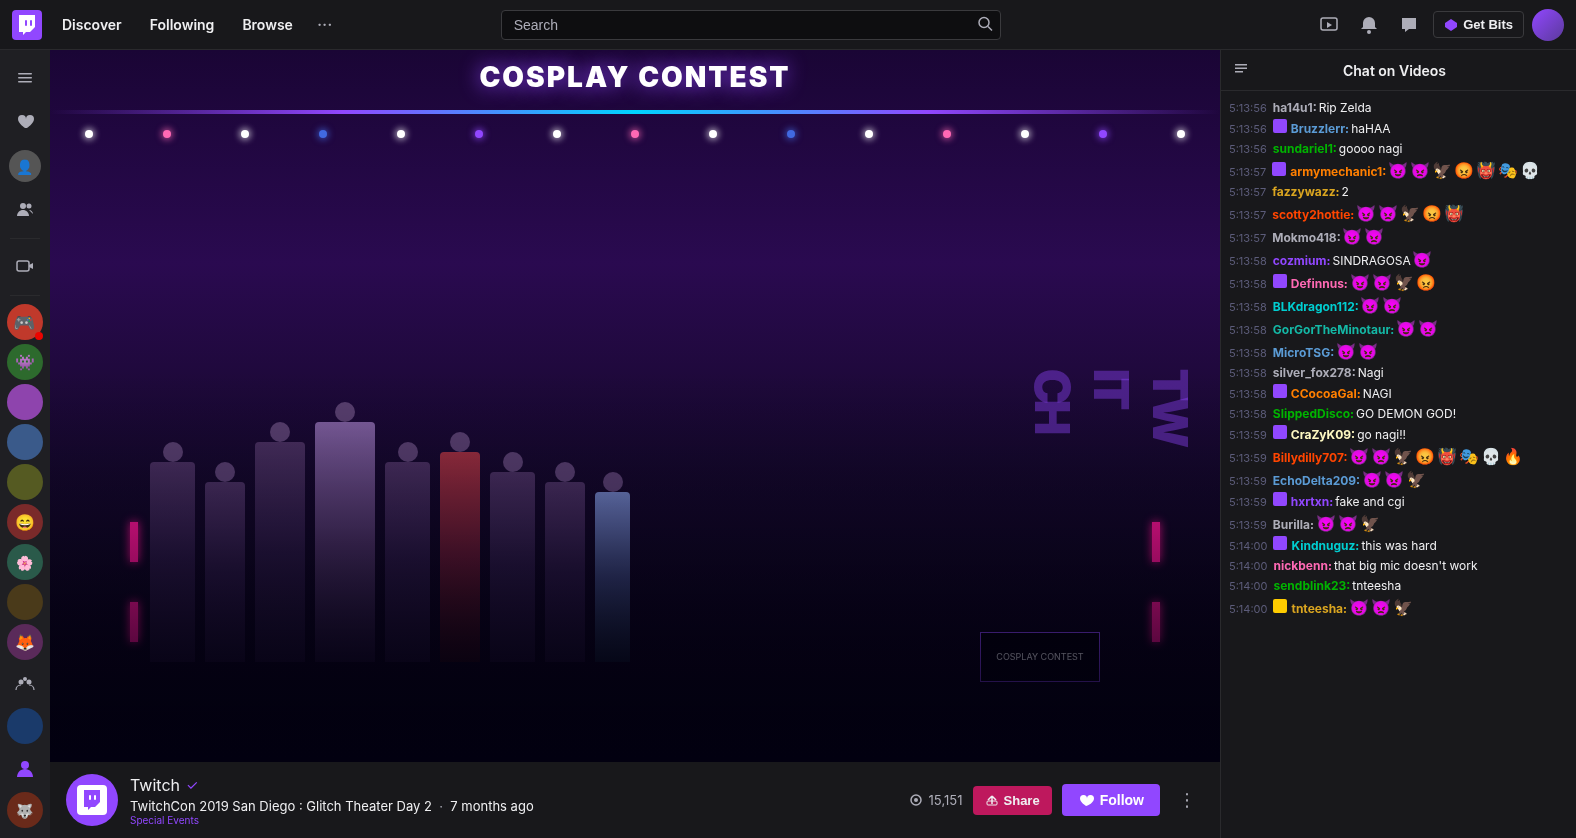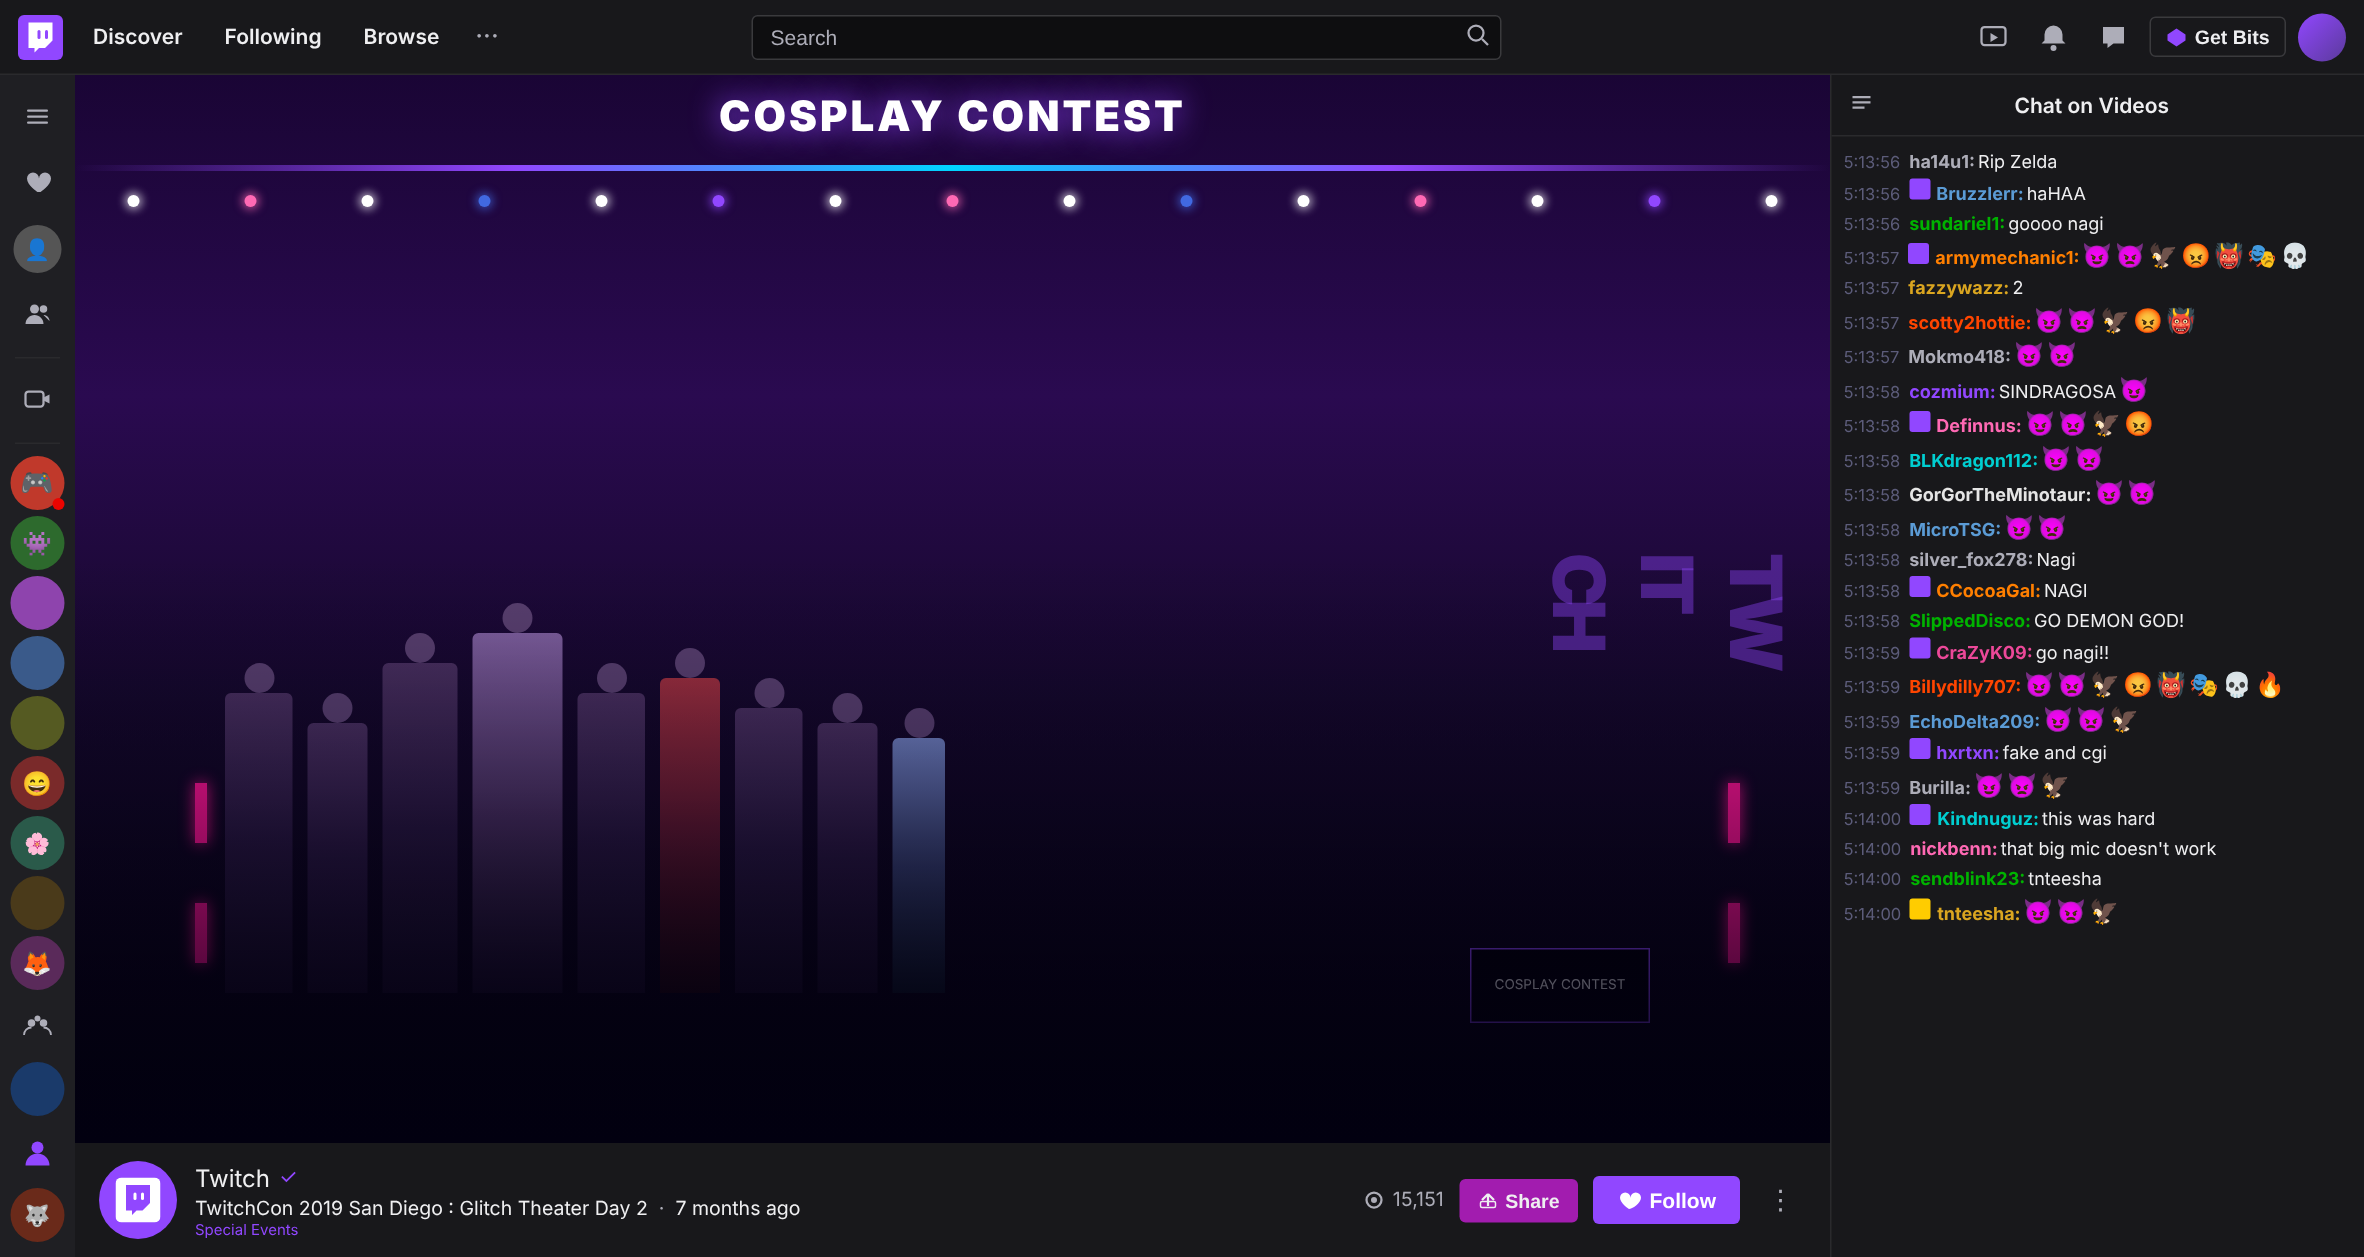--- a/index.html
+++ b/index.html
@@ -420,21 +420,21 @@
       display: flex;
       align-items: center;
       gap: 5px;
       color: #adadb8;
       font-size: 13px;
     }
     .share-btn {
       display: flex;
       align-items: center;
       gap: 5px;
-      background: #a21caf;
+      background: #be185d;
       border: none;
       color: #efeff1;
       border-radius: 4px;
       padding: 7px 12px;
       cursor: pointer;
       font-size: 13px;
       font-weight: 600;
       justify-content: flex-end;
     }
     .more-btn {
@@ -854,21 +854,21 @@
               <span class="emote" style="display:inline-block;width:20px;height:20px;font-size:16px;line-height:20px;text-align:center;">😡</span>
             </div>
             <div class="chat-msg">
               <span class="chat-time">5:13:58</span>
               <span class="chat-user" style="color:#00ced1">BLKdragon112:</span>
               <span class="emote" style="display:inline-block;width:20px;height:20px;font-size:16px;line-height:20px;text-align:center;">😈</span>
               <span class="emote" style="display:inline-block;width:20px;height:20px;font-size:16px;line-height:20px;text-align:center;">👿</span>
             </div>
             <div class="chat-msg">
               <span class="chat-time">5:13:58</span>
-              <span class="chat-user" style="color:#e5e5e5">GorGorTheMinotaur:</span>
+              <span class="chat-user" style="color:#14b8a6">GorGorTheMinotaur:</span>
               <span class="emote" style="display:inline-block;width:20px;height:20px;font-size:16px;line-height:20px;text-align:center;">😈</span>
               <span class="emote" style="display:inline-block;width:20px;height:20px;font-size:16px;line-height:20px;text-align:center;">👿</span>
             </div>
             <div class="chat-msg">
               <span class="chat-time">5:13:58</span>
               <span class="chat-user" style="color:#5b9bd5">MicroTSG:</span>
               <span class="emote" style="display:inline-block;width:20px;height:20px;font-size:16px;line-height:20px;text-align:center;">😈</span>
               <span class="emote" style="display:inline-block;width:20px;height:20px;font-size:16px;line-height:20px;text-align:center;">👿</span>
             </div>
             <div class="chat-msg">
@@ -883,21 +883,21 @@
               <span class="chat-text"> NAGI</span>
             </div>
             <div class="chat-msg">
               <span class="chat-time">5:13:58</span>
               <span class="chat-user" style="color:#00b300">SlippedDisco:</span>
               <span class="chat-text"> GO DEMON GOD!</span>
             </div>
             <div class="chat-msg">
               <span class="chat-time">5:13:59</span>
               <span class="badge" style="background:#9147ff;display:inline-block;width:14px;height:14px;border-radius:2px;flex-shrink:0;"></span>
-              <span class="chat-user" style="color:#ec4899">CraZyK09:</span>
+              <span class="chat-user" style="color:#fef9c3">CraZyK09:</span>
               <span class="chat-text"> go nagi!!</span>
             </div>
             <div class="chat-msg">
               <span class="chat-time">5:13:59</span>
               <span class="chat-user" style="color:#ff4500">Billydilly707:</span>
               <span class="emote" style="display:inline-block;width:20px;height:20px;font-size:16px;line-height:20px;text-align:center;">😈</span>
               <span class="emote" style="display:inline-block;width:20px;height:20px;font-size:16px;line-height:20px;text-align:center;">👿</span>
               <span class="emote" style="display:inline-block;width:20px;height:20px;font-size:16px;line-height:20px;text-align:center;">🦅</span>
               <span class="emote" style="display:inline-block;width:20px;height:20px;font-size:16px;line-height:20px;text-align:center;">😡</span>
               <span class="emote" style="display:inline-block;width:20px;height:20px;font-size:16px;line-height:20px;text-align:center;">👹</span>

